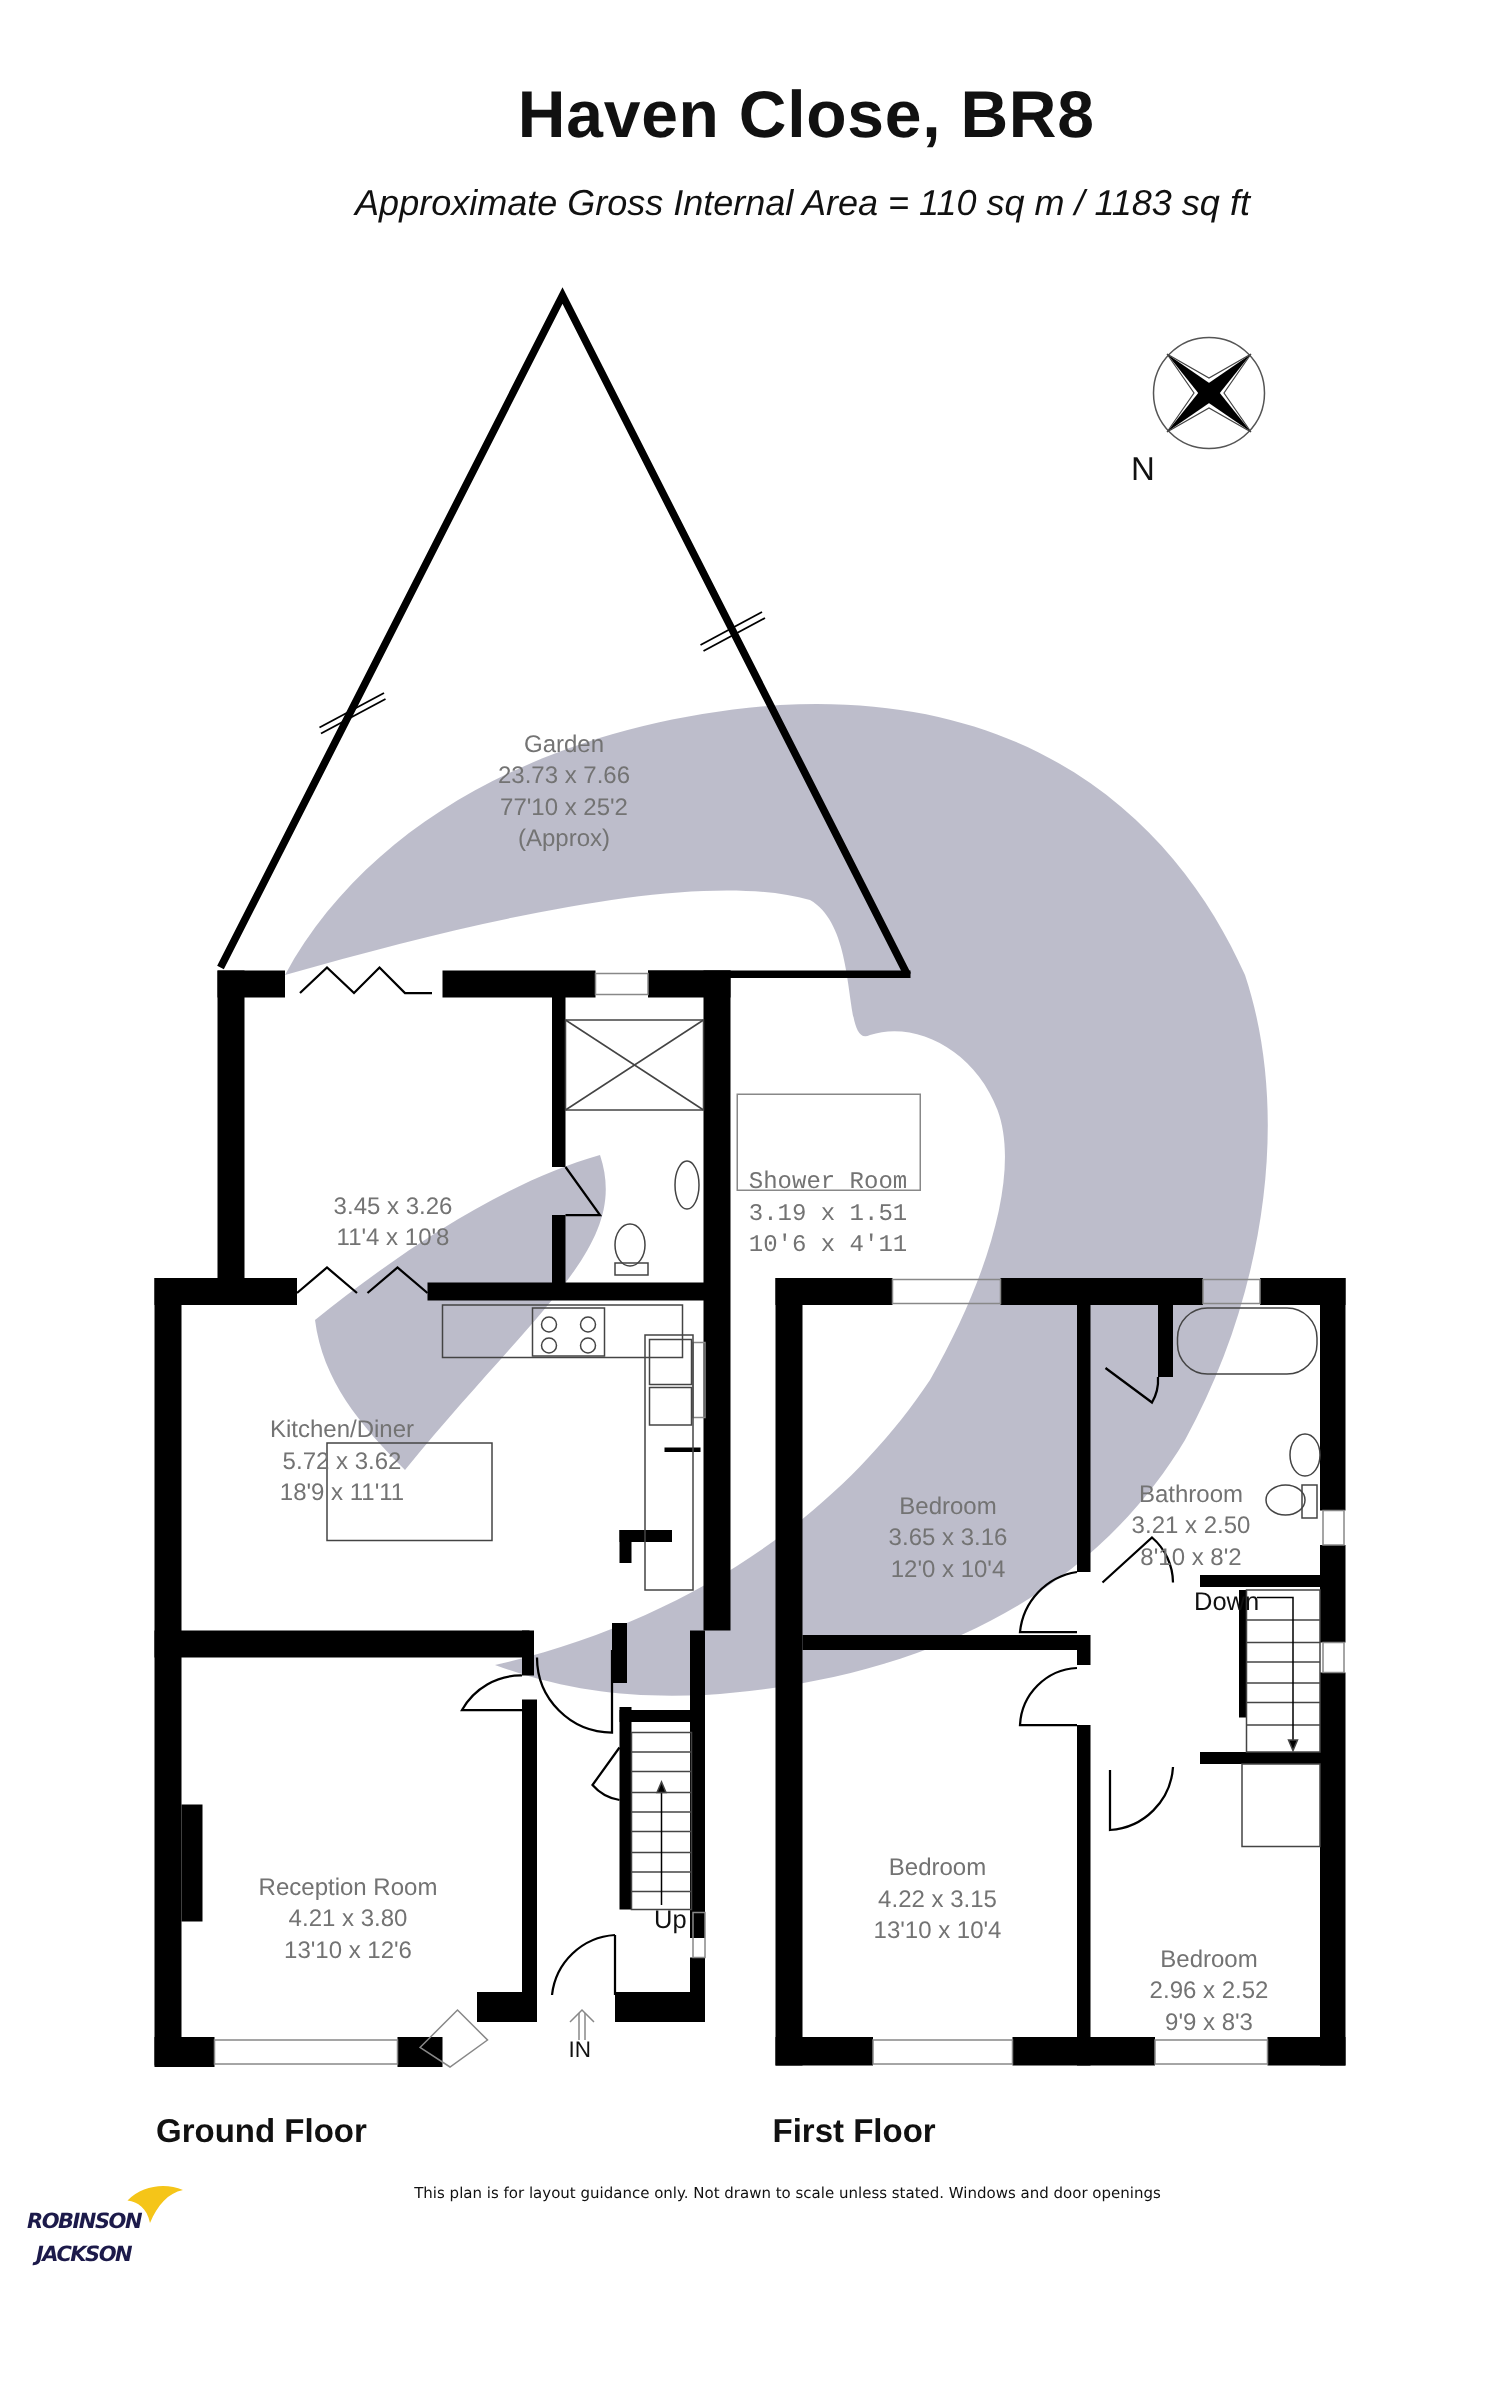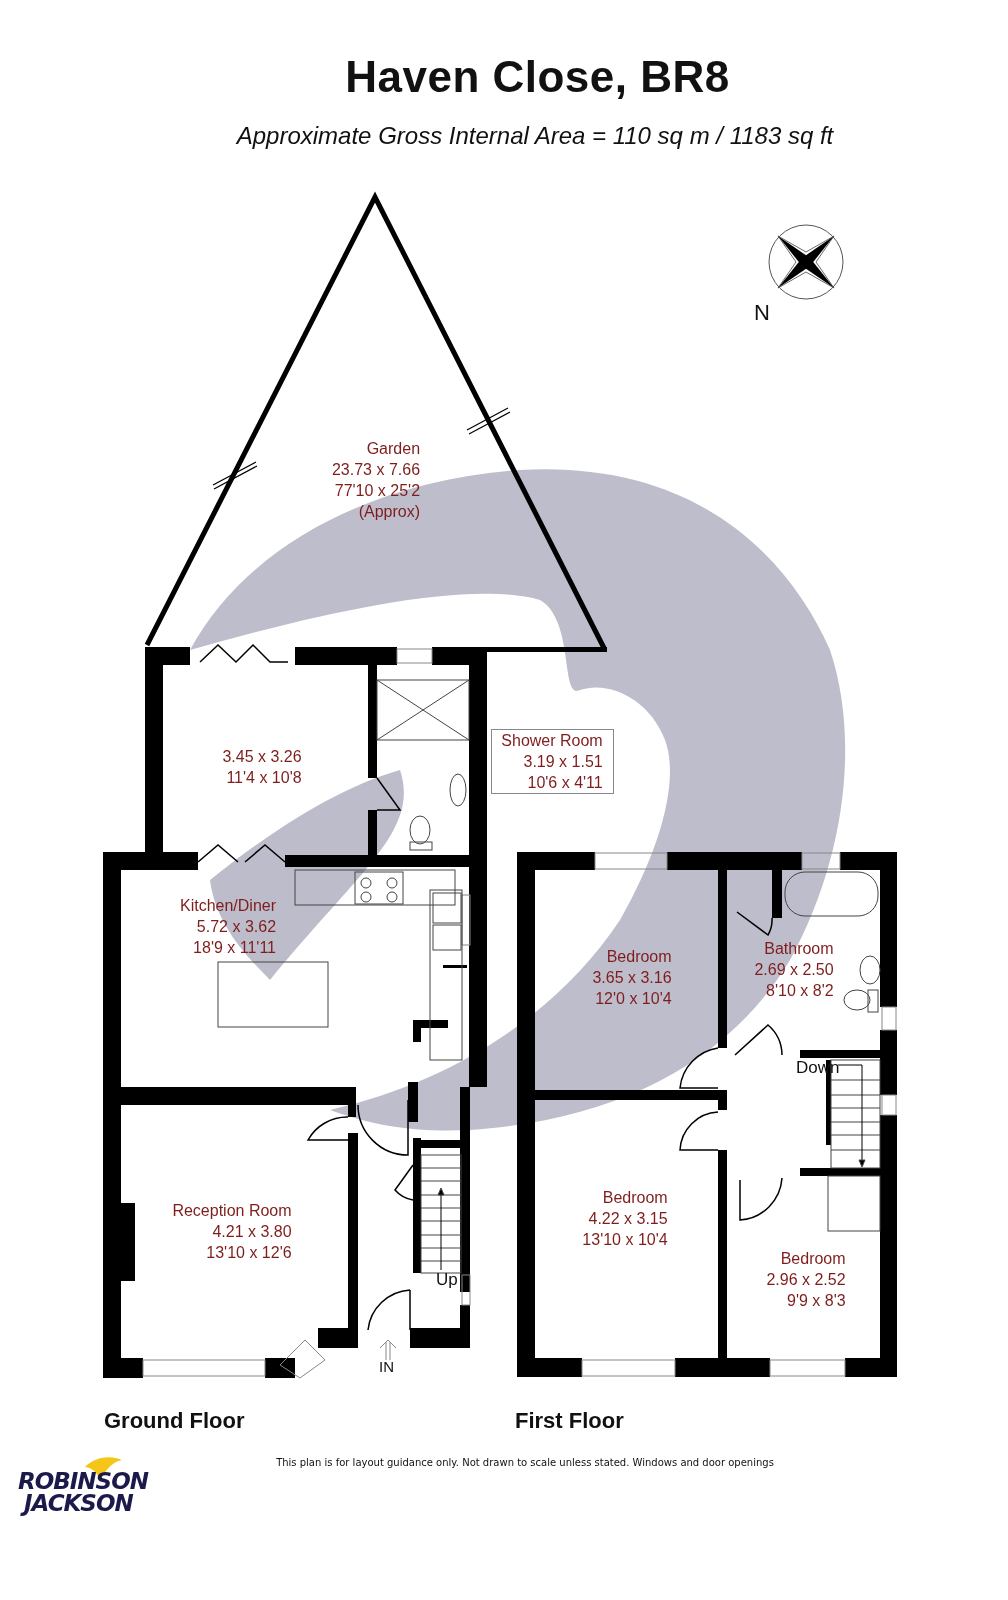--- a/index.html
+++ b/index.html
@@ -1,24 +1,24 @@
 <!DOCTYPE html>
 <html><head>
 <meta charset="utf-8">
 <style>
   html, body { margin: 0; padding: 0; background: #ffffff; }
   body { width: 1008px; height: 1600px; position: relative; overflow: hidden; font-family: "Liberation Sans", sans-serif; color: #111; }
   .abs { position: absolute; }
   .title { left: 0; width: 1075px; top: 52px; text-align: center; font-size: 44px; font-weight: bold; letter-spacing: 0.5px; }
   .subtitle { left: 200px; width: 670px; top: 122px; text-align: center; font-size: 24px; font-style: italic; }
-  .label { position: absolute; text-align: right; font-size: 16px; line-height: 21px; color: #7f1d1d; white-space: nowrap; transform: translateX(-50%); }
+  .label { position: absolute; text-align: center; font-size: 16px; line-height: 21px; color: #737373; white-space: nowrap; transform: translateX(-50%); margin-top: 48px; }
   .floor-label { font-size: 22px; font-weight: bold; }
   .disclaimer { left: 140px; width: 770px; top: 1453px; text-align: center; font-size: 10px; line-height: 19px; font-family: "DejaVu Sans", sans-serif; }
   .shower-box { left: 491px; top: 729px; width: 121px; height: 63px; border: 1px solid #888; background: #fff; }
-  .logo { left: 18px; top: 1470px; width: 110px; font-family: "DejaVu Sans", sans-serif; font-weight: bold; font-style: italic; color: #1c1a4a; font-size: 23px; line-height: 22px; letter-spacing: -1px; }
+  .logo { left: 18px; top: 1470px; width: 110px; font-family: "DejaVu Sans", sans-serif; font-weight: bold; font-style: italic; color: #1c1a4a; font-size: 14px; line-height: 22px; letter-spacing: -1px; }
   svg.plan { position: absolute; left: 0; top: 0; }
   .compass-n { left: 754px; top: 300px; font-size: 22px; }
   .small { font-size: 17px; }
 </style>
 </head>
 <body>
 
 <svg class="plan" width="1008" height="1600" viewBox="0 0 1008 1600">
 
   <g fill="#b9b9c8" opacity="0.95">
@@ -219,21 +219,21 @@
   <div>77'10 x 25'2</div>
   <div>(Approx)</div>
 </div>
 
 <div class="label" style="left:262px; top:746px;">
   <div>3.45 x 3.26</div>
   <div>11'4 x 10'8</div>
 </div>
 
 <div class="abs shower-box"></div>
-<div class="label" style="left:552px; top:730px;">
+<div class="label" style="left:552px; top:730px;font-family:Liberation Mono, monospace;">
   <div>Shower Room</div>
   <div>3.19 x 1.51</div>
   <div>10'6 x 4'11</div>
 </div>
 
 <div class="label" style="left:228px; top:895px;">
   <div>Kitchen/Diner</div>
   <div>5.72 x 3.62</div>
   <div>18'9 x 11'11</div>
 </div>
@@ -247,21 +247,21 @@
 <div class="abs small" style="left:436px; top:1270px;">Up</div>
 <div class="abs" style="left:379px; top:1358px; font-size:15px;">IN</div>
 
 <div class="label" style="left:632px; top:946px;">
   <div>Bedroom</div>
   <div>3.65 x 3.16</div>
   <div>12'0 x 10'4</div>
 </div>
 <div class="label" style="left:794px; top:938px;">
   <div>Bathroom</div>
-  <div>2.69 x 2.50</div>
+  <div>3.21 x 2.50</div>
   <div>8'10 x 8'2</div>
 </div>
 <div class="label" style="left:625px; top:1187px;">
   <div>Bedroom</div>
   <div>4.22 x 3.15</div>
   <div>13'10 x 10'4</div>
 </div>
 <div class="label" style="left:806px; top:1248px;">
   <div>Bedroom</div>
   <div>2.96 x 2.52</div>

